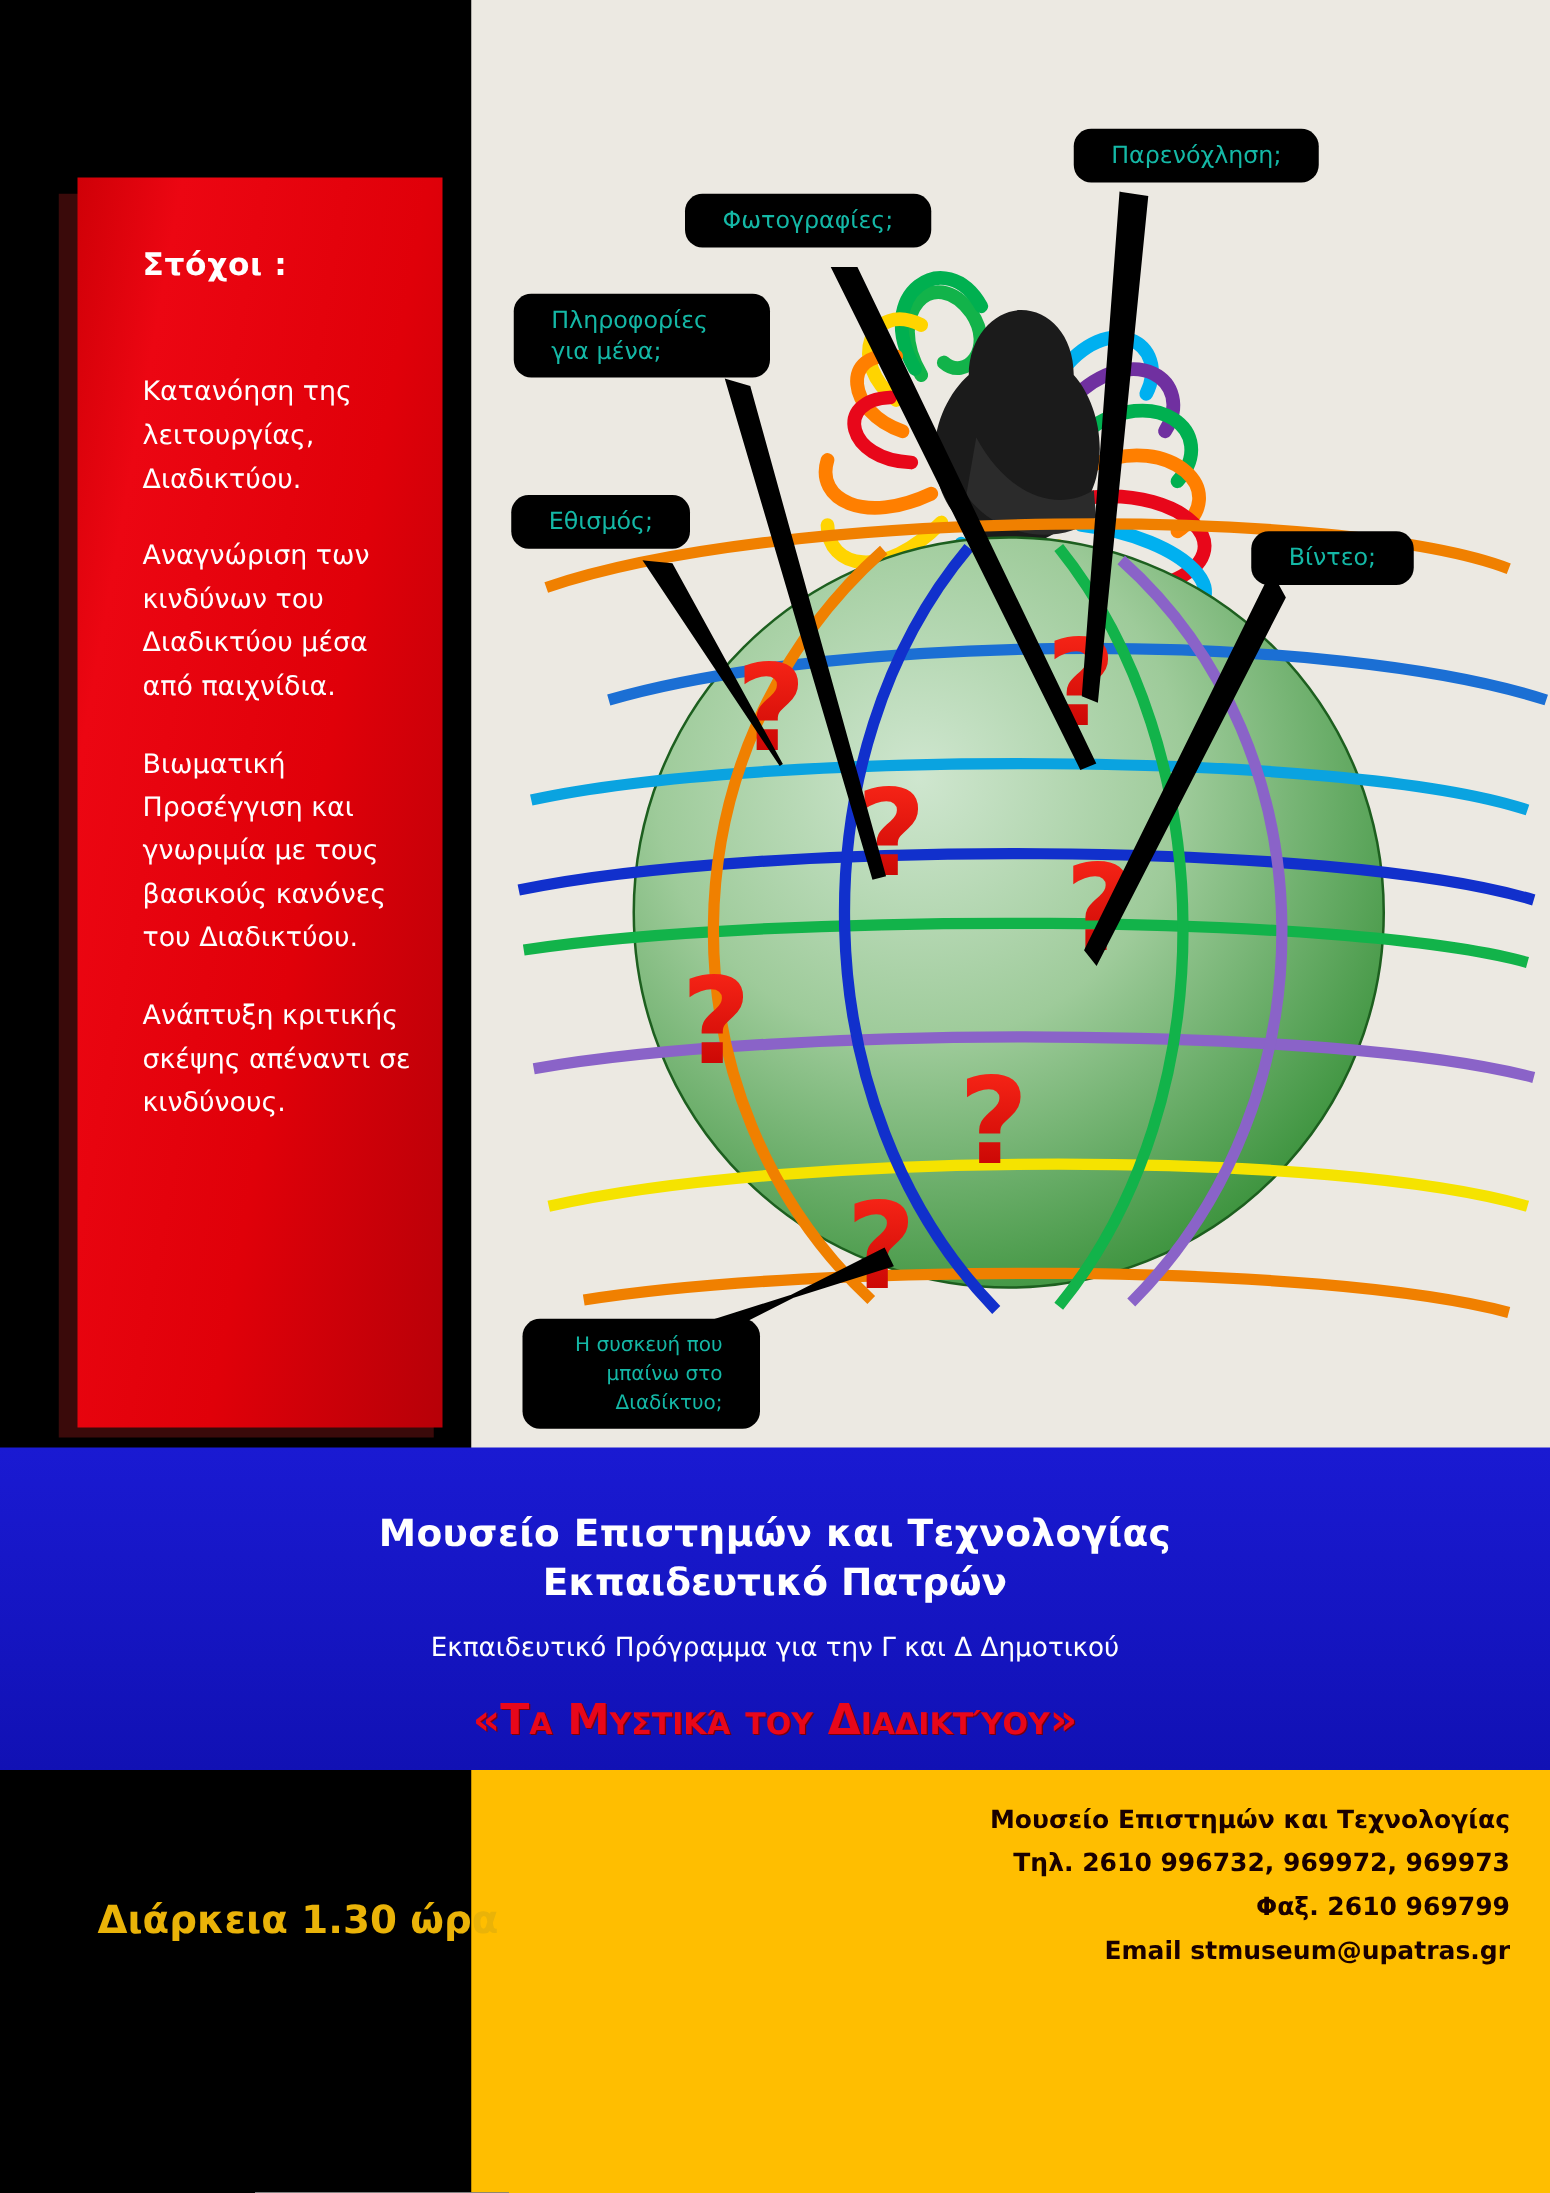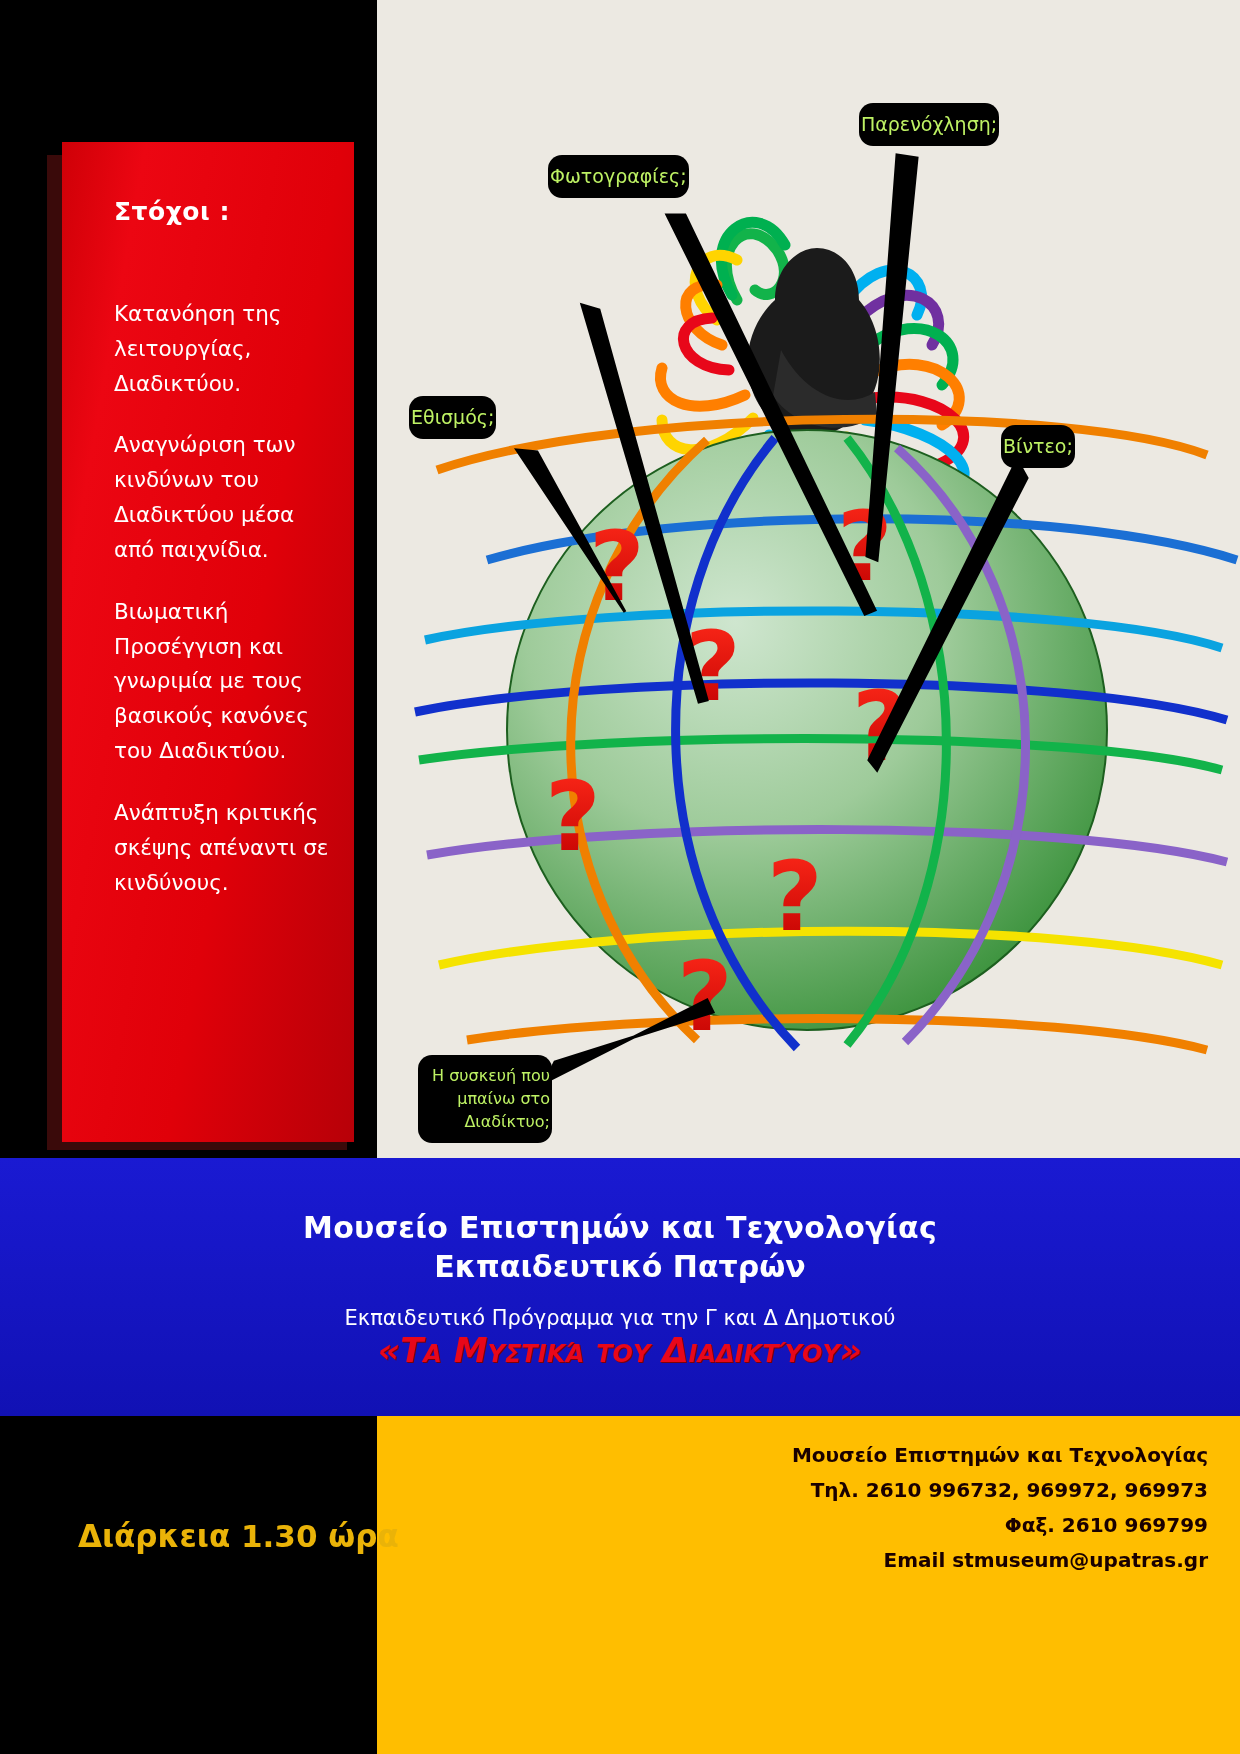--- a/index.html
+++ b/index.html
@@ -78,23 +78,23 @@
     left: 377px;
     top: 0px;
     width: 863px;
     height: 1160px;
   }
 
   
   .bubble {
     position: absolute;
     background: #000000;
-    color: #bef264;
+    color: #14b8a6;
     border-radius: 14px;
-    padding: 9px 2px;
+    padding: 9px 30px;
     font-size: 19px;
     line-height: 1.3;
     z-index: 6;
     white-space: pre-line;
   }
   .bubble.small { font-size: 16px; line-height: 1.45; }
 
   .b-parenohlisi { left: 859px; top: 103px; }
   .b-fotografies { left: 548px; top: 155px; }
   .b-plirofories { left: 411px; top: 235px; width: 145px; }
@@ -125,26 +125,26 @@
   .org-line2 {
     font-size: 30px;
     font-weight: bold;
     margin-top: 4px;
   }
   .program-line {
     font-size: 21px;
     margin-top: 22px;
   }
   .title-main {
+    margin-top: 26px;
     font-size: 34px;
     font-weight: bold;
     color: #e8071a;
     font-variant: small-caps;
     text-shadow: 1px 1px 0 #7a0008;
-    font-style: italic;
   }
 
   
   .bottom-black {
     position: absolute;
     left: 0;
     top: 1416px;
     width: 1240px;
     height: 338px;
     background: #000000;
@@ -269,20 +269,21 @@
         <polygon points="290,215 308,215 498,610 488,614"></polygon>
         <polygon points="520,155 540,158 500,560 490,556"></polygon>
         <polygon points="640,460 650,478 500,770 492,760"></polygon>
         <polygon points="178,1062 168,1082 330,1000 336,1012"></polygon>
       </g>
     </svg>
   </div>
 
   <div class="bubble b-parenohlisi">Παρενόχληση;</div>
   <div class="bubble b-fotografies">Φωτογραφίες;</div>
+  <div class="bubble b-plirofories">Πληροφορίες για μένα;</div>
   <div class="bubble b-ethismos">Εθισμός;</div>
   <div class="bubble b-vinteo">Βίντεο;</div>
   <div class="bubble b-syskevi small">Η συσκευή που μπαίνω  στο Διαδίκτυο;</div>
 
   <div class="blue-band">
     <div class="org-line1">Μουσείο  Επιστημών και Τεχνολογίας</div>
     <div class="org-line2">Εκπαιδευτικό Πατρών</div>
     <div class="program-line">Εκπαιδευτικό Πρόγραμμα για την Γ και Δ Δημοτικού</div>
     <div class="title-main">«Τα Μυστικά του Διαδικτύου»</div>
   </div>

